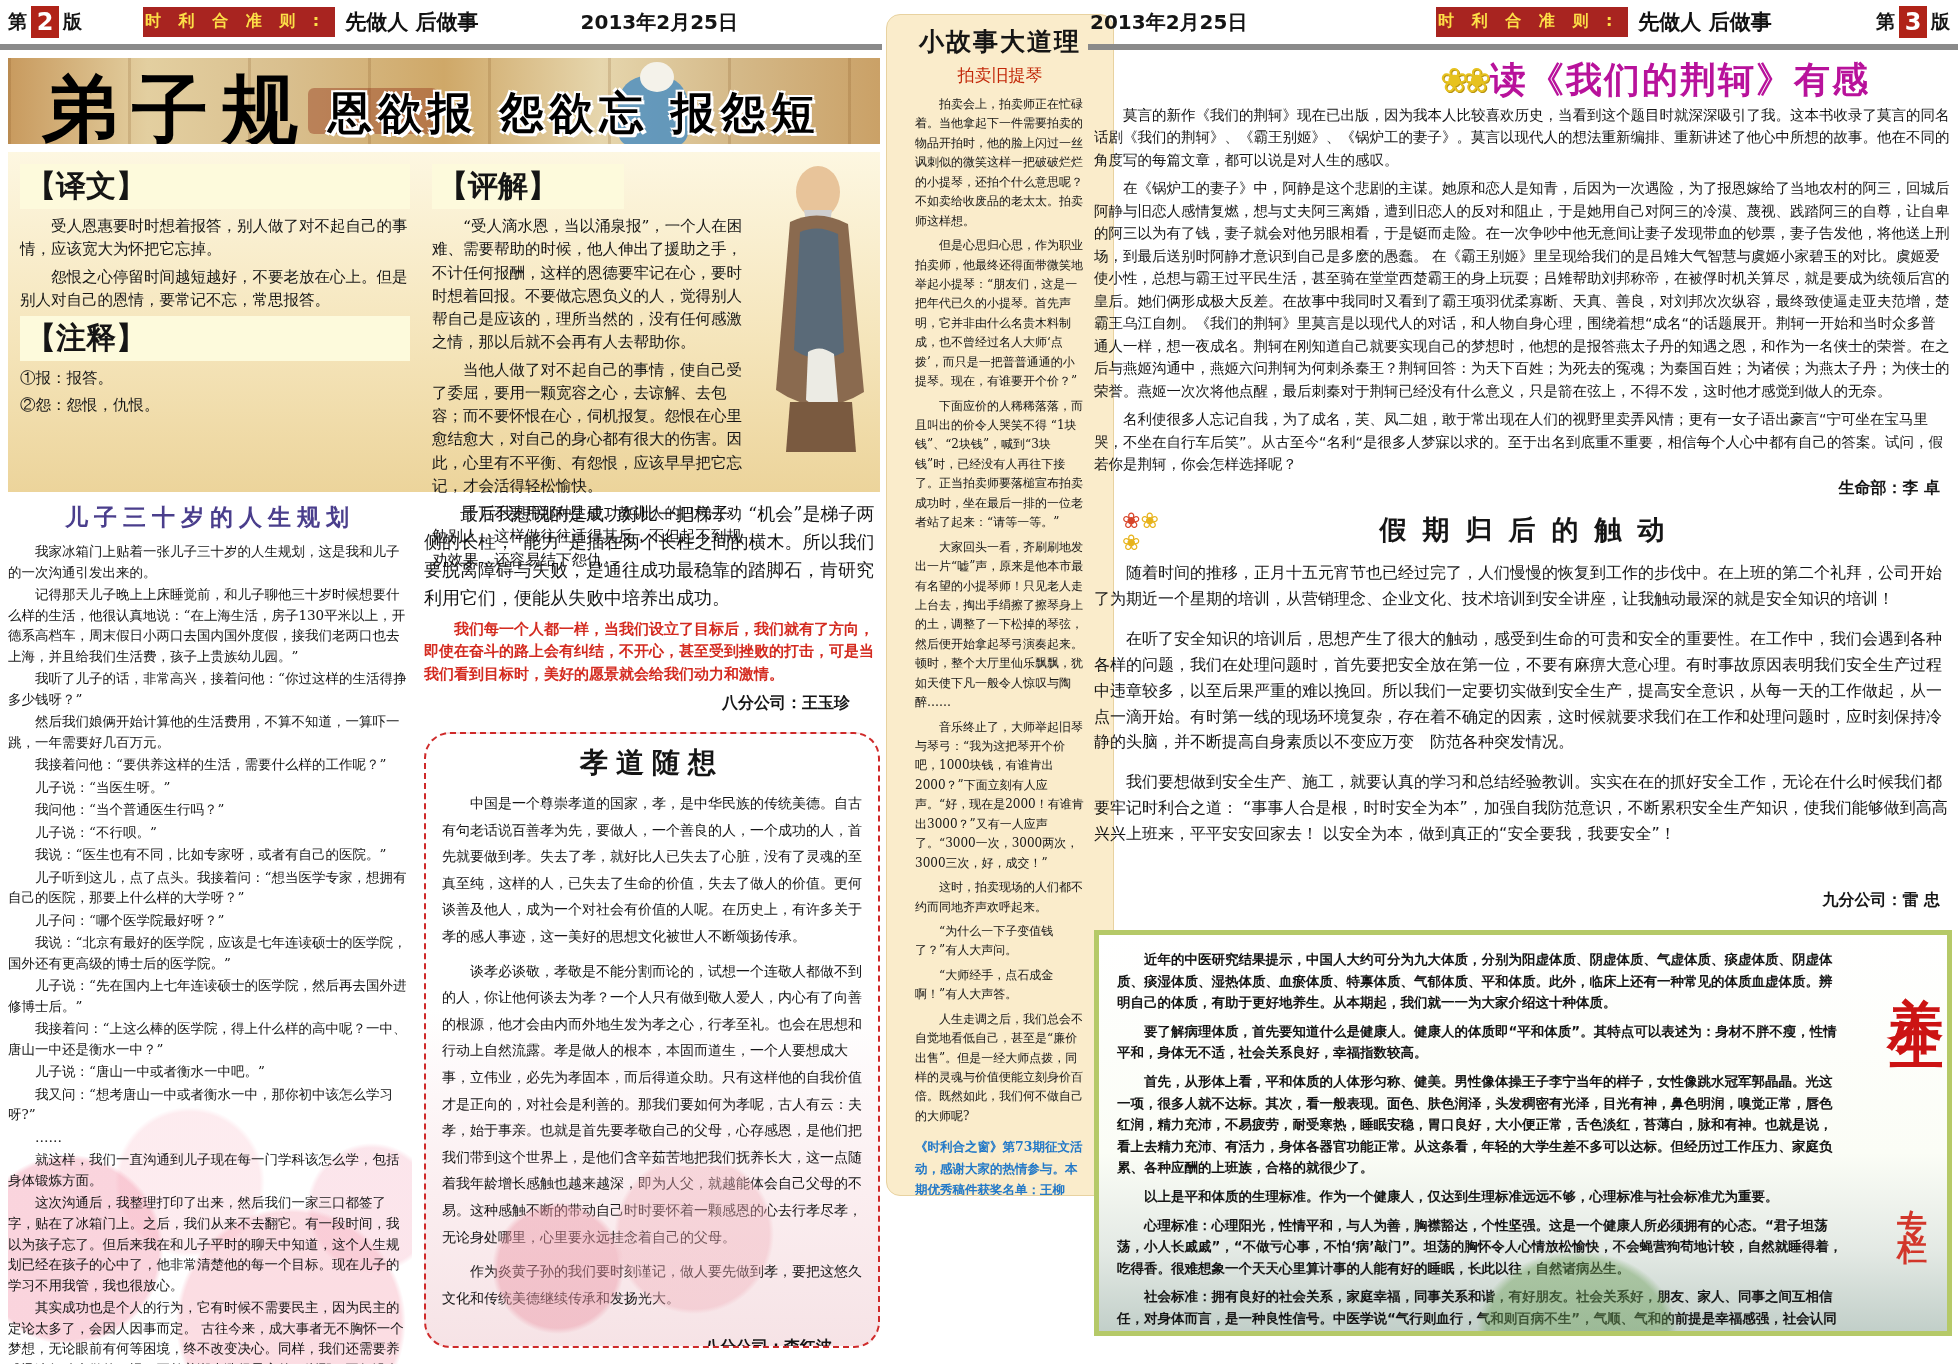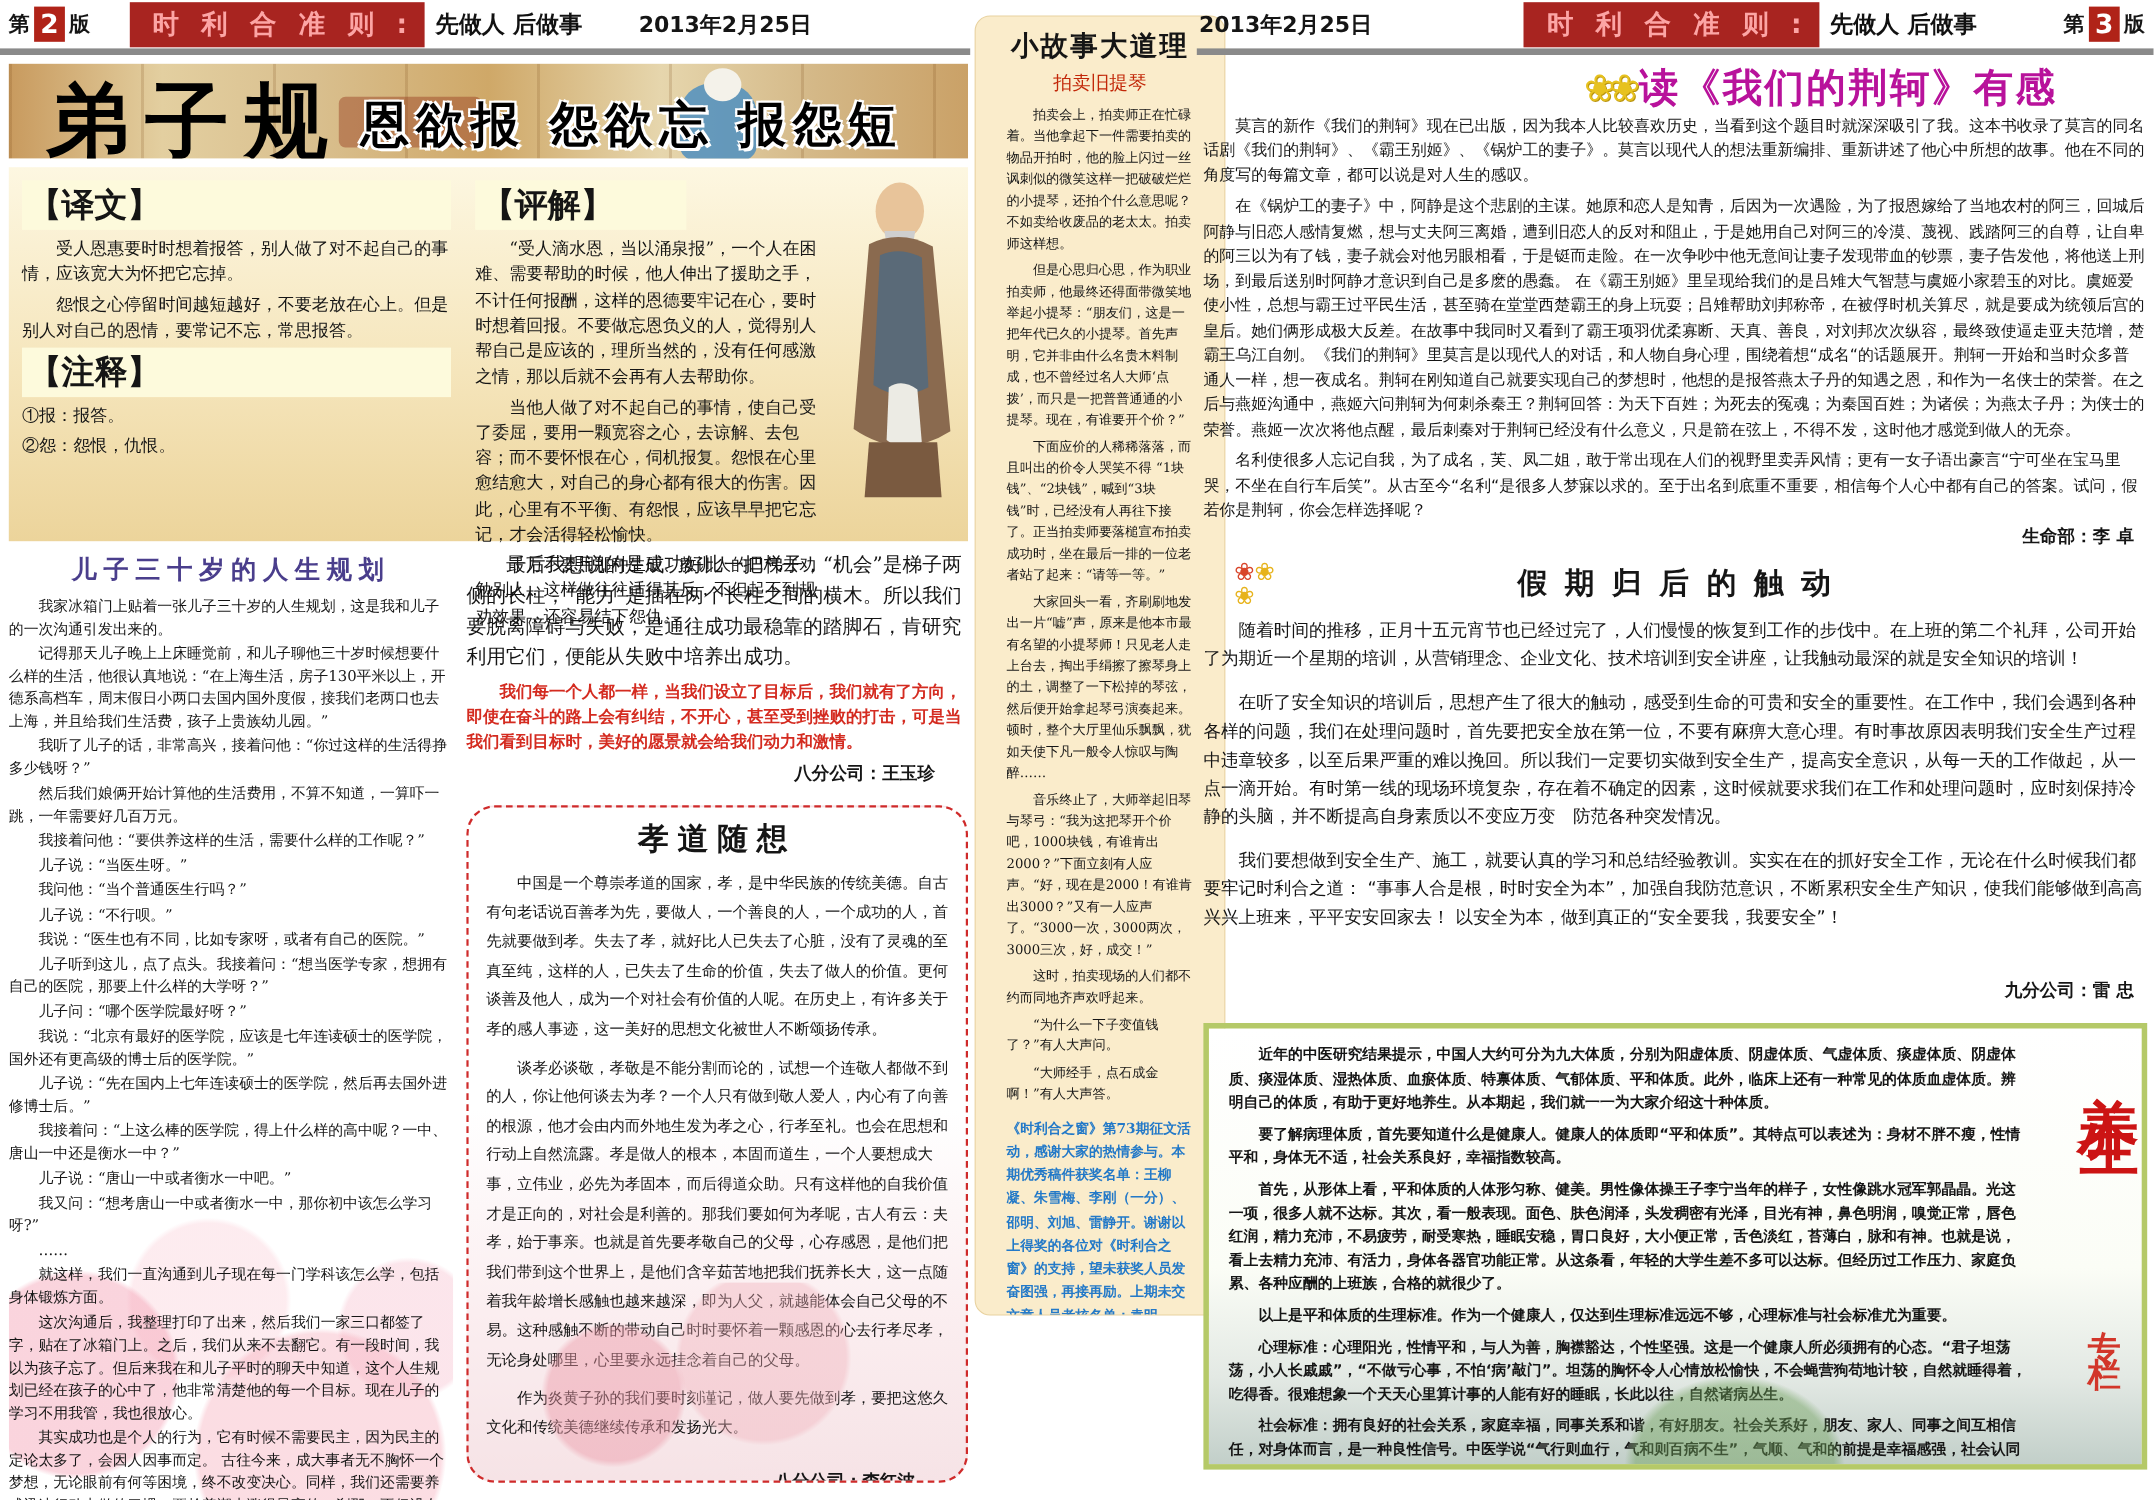--- a/index.html
+++ b/index.html
@@ -5,22 +5,22 @@
   html,body{margin:0;padding:0;background:#ffffff;}
   #sheet{position:relative;width:1958px;height:1364px;background:#ffffff;overflow:hidden;
          font-family:"DejaVu Sans","Liberation Sans",sans-serif;color:#151515;}
   .abs{position:absolute;}
 
   
   .pg-header{height:36px;display:flex;align-items:center;gap:10px;}
   .pagenum-group{display:flex;align-items:center;gap:4px;font-size:19px;font-weight:bold;}
   .num-block{display:inline-flex;align-items:center;justify-content:center;width:28px;height:32px;
              background:#b02318;color:#ffffff;font-size:24px;font-weight:bold;}
-  .motto-box{background:#a82420;color:#fca5a5;font-weight:bold;font-size:24px;letter-spacing:6px;
-             padding:4px 10px 5px 21px;}
+  .motto-box{background:#a82420;color:#fde047;font-weight:bold;font-size:16px;letter-spacing:6px;
+             padding:4px 10px 5px 2px;}
   .motto-text{font-size:21px;font-weight:bold;color:#111;}
   .hdr-date{font-size:20px;font-weight:bold;}
   .rule{height:6px;background:#8a8a8a;}
 
   
   .banner{background:
       linear-gradient(90deg,#c89a5e 0%,#e3cfa0 16%,#d9bf8e 32%,#cfa868 50%,#e6d6ad 68%,#d4b887 84%,#caa167 100%);
       overflow:hidden;}
   .banner::before{content:"";position:absolute;inset:0;
       background:repeating-linear-gradient(90deg,rgba(120,70,20,.18) 0 3px,transparent 3px 120px);}
@@ -212,20 +212,21 @@
     <div class="strip-sub">拍卖旧提琴</div>
     <div class="strip-body kai">
         <p>拍卖会上，拍卖师正在忙碌着。当他拿起下一件需要拍卖的物品开拍时，他的脸上闪过一丝讽刺似的微笑这样一把破破烂烂的小提琴，还拍个什么意思呢？不如卖给收废品的老太太。拍卖师这样想。</p>
         <p>但是心思归心思，作为职业拍卖师，他最终还得面带微笑地举起小提琴：“朋友们，这是一把年代已久的小提琴。首先声明，它并非由什么名贵木料制成，也不曾经过名人大师‘点拨’，而只是一把普普通通的小提琴。现在，有谁要开个价？”</p>
         <p>下面应价的人稀稀落落，而且叫出的价令人哭笑不得 “1块钱”、“2块钱”，喊到“3块钱”时，已经没有人再往下接了。正当拍卖师要落槌宣布拍卖成功时，坐在最后一排的一位老者站了起来：“请等一等。”</p>
         <p>大家回头一看，齐刷刷地发出一片“嘘”声，原来是他本市最有名望的小提琴师！只见老人走上台去，掏出手绢擦了擦琴身上的土，调整了一下松掉的琴弦，然后便开始拿起琴弓演奏起来。顿时，整个大厅里仙乐飘飘，犹如天使下凡一般令人惊叹与陶醉……</p>
         <p>音乐终止了，大师举起旧琴与琴弓：“我为这把琴开个价吧，1000块钱，有谁肯出2000？”下面立刻有人应声。“好，现在是2000！有谁肯出3000？”又有一人应声了。“3000一次，3000两次，3000三次，好，成交！”</p>
         <p>这时，拍卖现场的人们都不约而同地齐声欢呼起来。</p>
         <p>“为什么一下子变值钱了？”有人大声问。</p>
         <p>“大师经手，点石成金啊！”有人大声答。</p>
+        <p>人生走调之后，我们总会不自觉地看低自己，甚至是“廉价出售”。但是一经大师点拨，同样的灵魂与价值便能立刻身价百倍。既然如此，我们何不做自己的大师呢?</p>
       </div>
     <div class="strip-notice">《时利合之窗》第73期征文活动，感谢大家的热情参与。本期优秀稿件获奖名单：王柳凝、朱雪梅、李刚（一分）、邵明、刘旭、雷静开。谢谢以上得奖的各位对《时利合之窗》的支持，望未获奖人员发奋图强，再接再励。上期未交文章人员考核名单：袁明福-20分。</div>
   </div>
 
   <div class="abs pg-header" style="left:1090px;top:4px;width:860px;">
     <span class="hdr-date">2013年2月25日</span>
     <span style="flex:2"></span>
     <span class="motto-box">时 利 合 准 则 :</span>
     <span class="motto-text">先做人 后做事</span>
     <span style="flex:1"></span>

